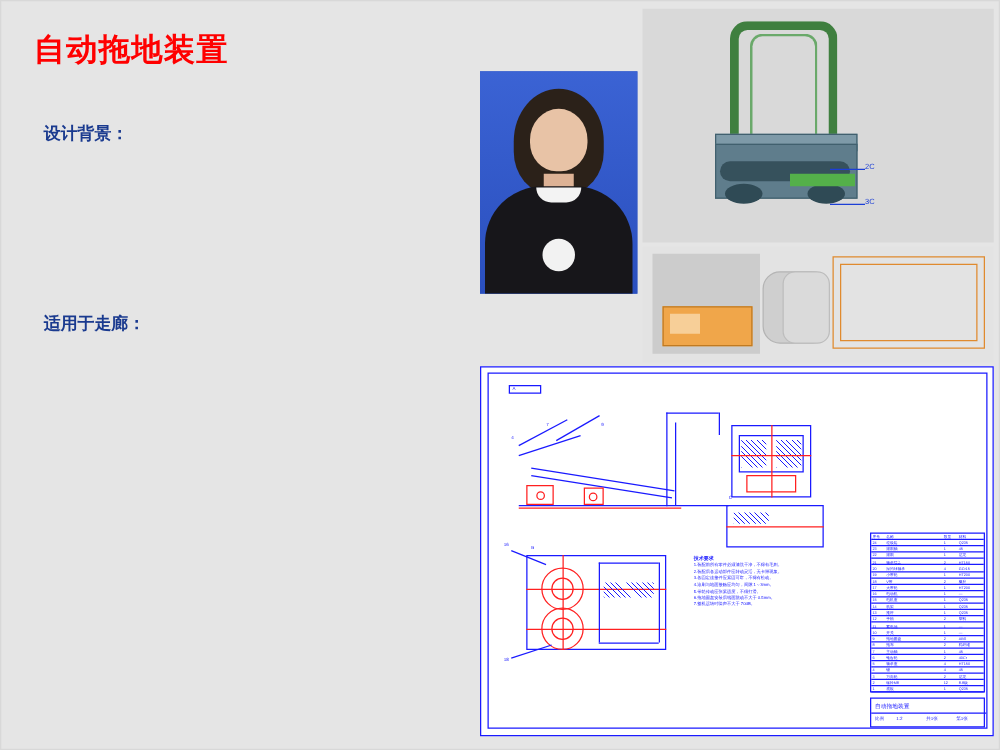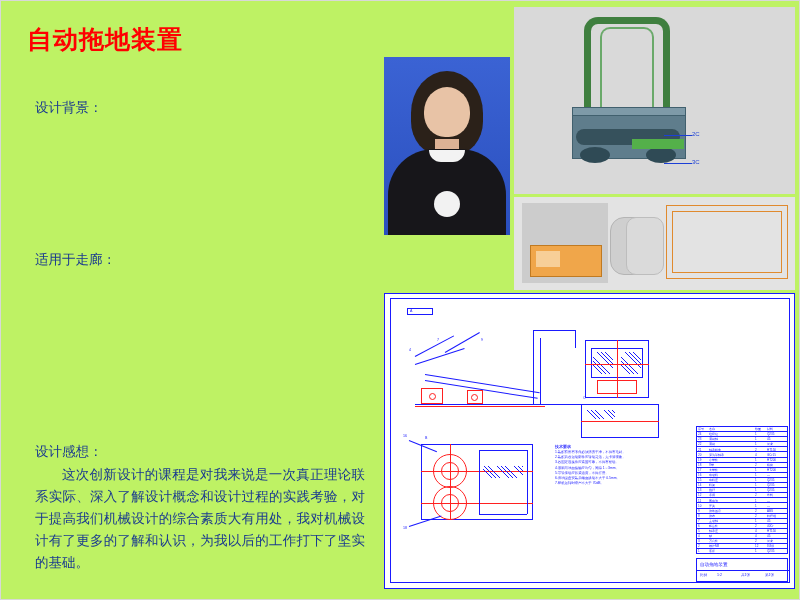--- a/index.html
+++ b/index.html
@@ -10,21 +10,21 @@
   body {
     width: 800px;
     height: 600px;
     overflow: hidden;
     font-family: "Liberation Sans", sans-serif;
   }
   .poster {
     position: relative;
     width: 800px;
     height: 600px;
-    background: #bef264;
+    background: #e5e5e5;
     box-sizing: border-box;
     border: 1px solid #d8d8d8;
   }
 
   
   .left-col {
     position: absolute;
     left: 0;
     top: 0;
     width: 378px;
@@ -53,21 +53,21 @@
 
   .section {
     position: absolute;
     left: 34px;
     width: 330px;
     color: #1a3a8f;
     font-family: "DejaVu Sans", "Liberation Sans", sans-serif;
   }
   .section-heading {
     font-size: 13.5px;
-    font-weight: normal;
+    font-weight: bold;
     color: #1a3a8f;
     margin: 0 0 3px 0;
     line-height: 1.5;
   }
   .section-body {
     font-size: 13.5px;
     line-height: 1.62;
     color: #1a3a8f;
     text-align: justify;
     margin: 0;
@@ -441,24 +441,20 @@
     <div class="title">自动拖地装置</div>
 
     <div class="section" id="sec-background">
       <div class="section-heading">设计背景：</div>
     </div>
 
     <div class="section" id="sec-principle">
       <div class="section-heading">适用于走廊：</div>
     </div>
 
-    <div class="section" id="sec-reflection">
-      <div class="section-heading">设计感想：</div>
-      <p class="section-body">这次创新设计的课程是对我来说是一次真正理论联系实际、深入了解设计概念和设计过程的实践考验，对于提高我们机械设计的综合素质大有用处，我对机械设计有了更多的了解和认识，为我以后的工作打下了坚实的基础。</p>
-    </div>
   </div>
 
   <div class="photo-frame">
     <div class="photo-bg"></div>
     <div class="photo-hair"></div>
     <div class="photo-hair-inner"></div>
     <div class="photo-neck"></div>
     <div class="photo-body"></div>
     <div class="photo-collar"></div>
     <div class="photo-logo"></div>

